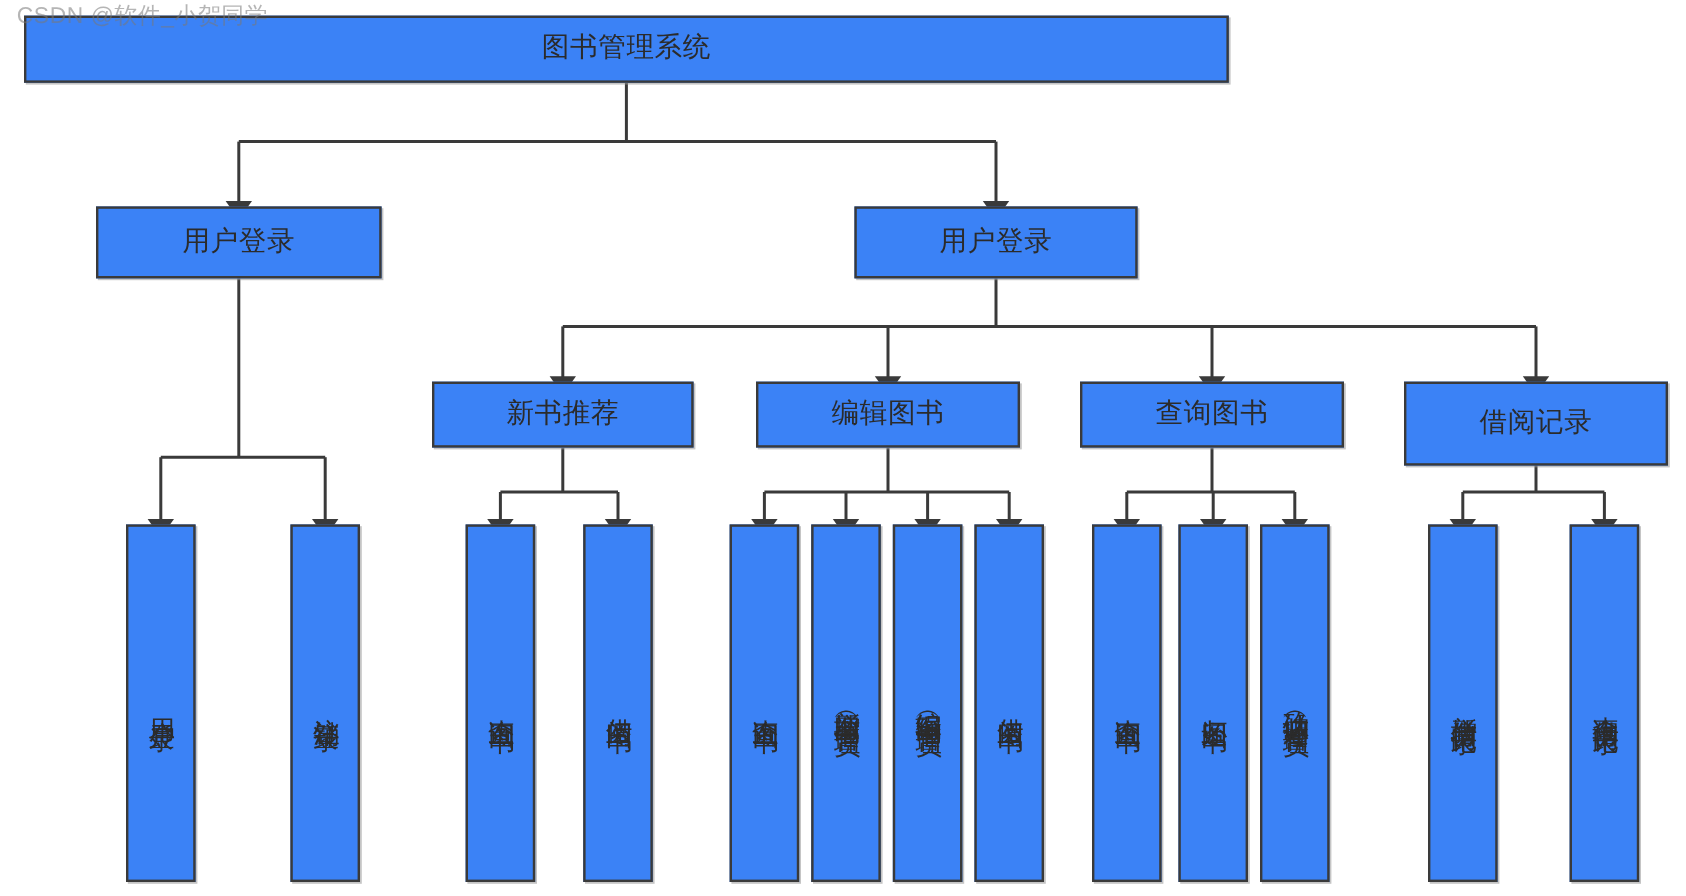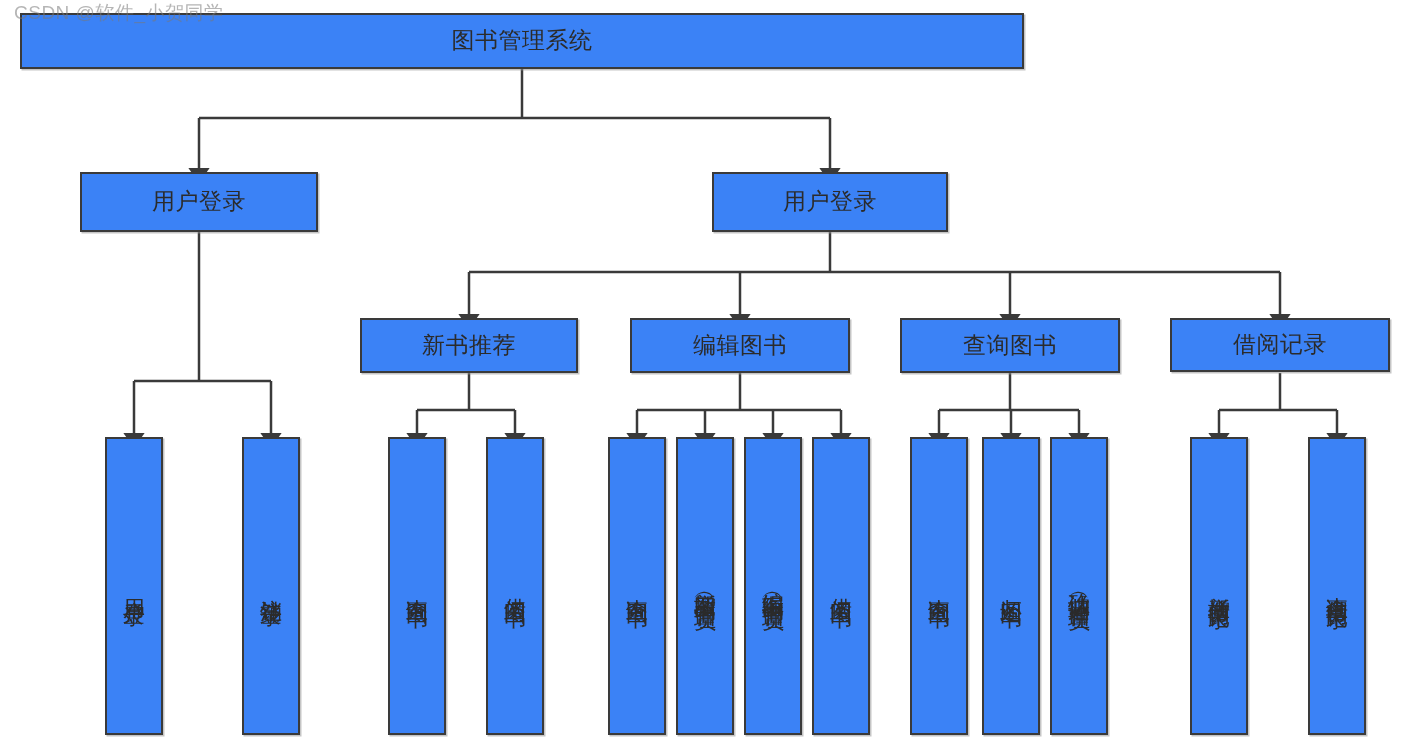--- a/index.html
+++ b/index.html
@@ -127,21 +127,21 @@
       </div>
       <div class="node horiz" style="left: 360px; top: 318px; width: 218px; height: 55px;">
         <span class="lbl">新书推荐</span>
       </div>
       <div class="node horiz" style="left: 630px; top: 318px; width: 220px; height: 55px;">
         <span class="lbl">编辑图书</span>
       </div>
       <div class="node horiz" style="left: 900px; top: 318px; width: 220px; height: 55px;">
         <span class="lbl">查询图书</span>
       </div>
-      <div class="node horiz" style="left: 1170px; top: 318px; width: 220px; height: 54px;">
+      <div class="node horiz" style="left: 1170px; top: 318px; width: 220px; height: 70px;">
         <span class="lbl">借阅记录</span>
       </div>
       <div class="node vert" style="left: 105px; top: 437px; width: 58px; height: 298px;">
         <span class="lbl">用户登录</span>
       </div>
       <div class="node vert" style="left: 242px; top: 437px; width: 58px; height: 298px;">
         <span class="lbl">注销登录</span>
       </div>
       <div class="node vert" style="left: 388px; top: 437px; width: 58px; height: 298px;">
         <span class="lbl">查询图书</span>

